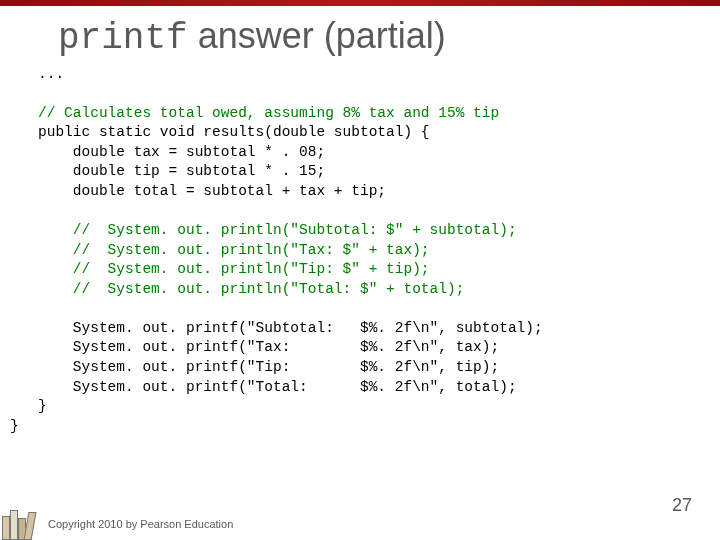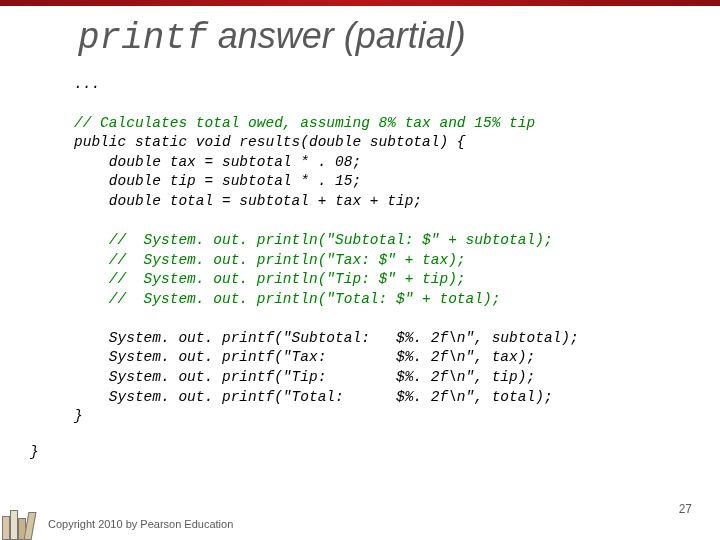--- a/index.html
+++ b/index.html
@@ -14,60 +14,59 @@
   }
   .topbar {
     position: absolute;
     top: 0; left: 0; right: 0;
     height: 6px;
     background: linear-gradient(90deg, #8a0d10 0%, #b81618 50%, #8a0d10 100%);
   }
   .slide {
     position: absolute;
     top: 6px; left: 0; right: 0; bottom: 0;
-    padding: 10px 40px 0 48px;
+    padding: 10px 40px 0 28px;
     box-sizing: border-box;
-    font-style: italic;
   }
   h1.title {
     margin: 0 0 6px 30px;
     font-weight: 400;
     color: #595959;
     font-size: 36px;
     line-height: 1.1;
   }
   h1.title .mono {
     font-family: "Courier New", Courier, monospace;
   }
   .content {
     margin-top: 4px;
     margin-left: 10px;
   }
   pre.code {
     font-family: "Courier New", Courier, monospace;
     font-size: 14.5px;
     line-height: 1.35;
-    margin: 16px;
+    margin: 0;
     white-space: pre;
     color: #000;
   }
   pre.code .cmt { color: #008000; }
   .footer {
     position: absolute;
     left: 40px;
     bottom: 10px;
     font-size: 11px;
     color: #595959;
     margin-left: 8px;
   }
   .pagenum {
     position: absolute;
     right: 28px;
     bottom: 24px;
-    font-size: 12px;
+    font-size: 18px;
     color: #595959;
   }
   .books {
     position: absolute;
     left: 0;
     bottom: 0;
     width: 36px;
     height: 36px;
   }
   .books div {

